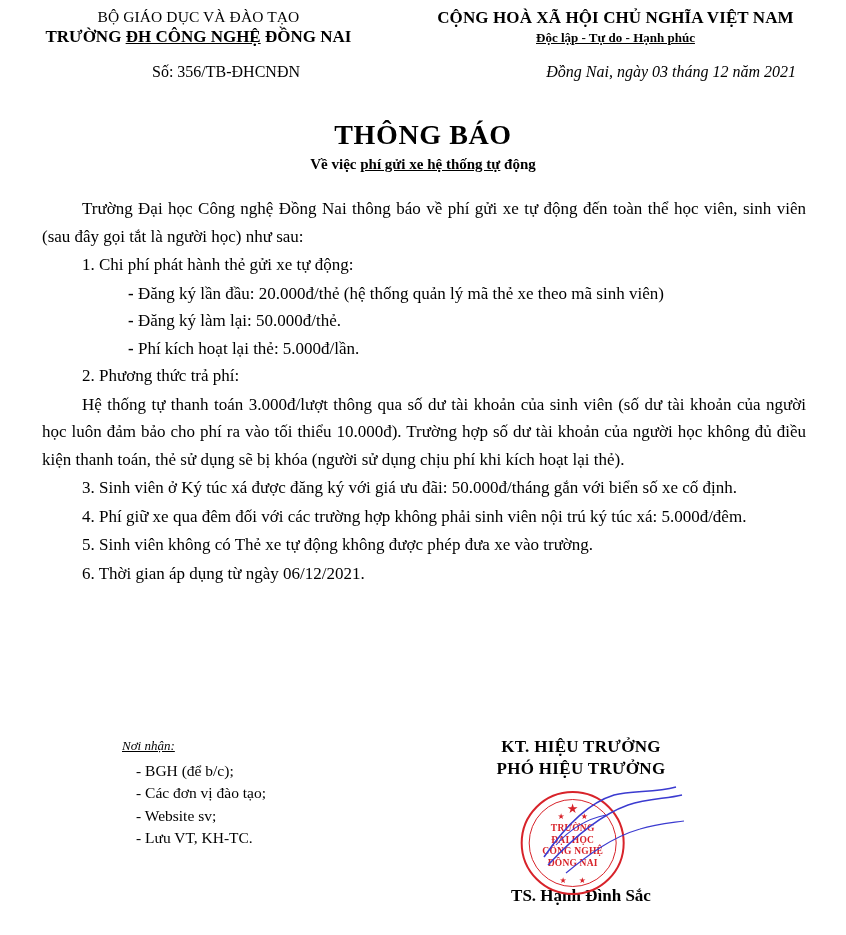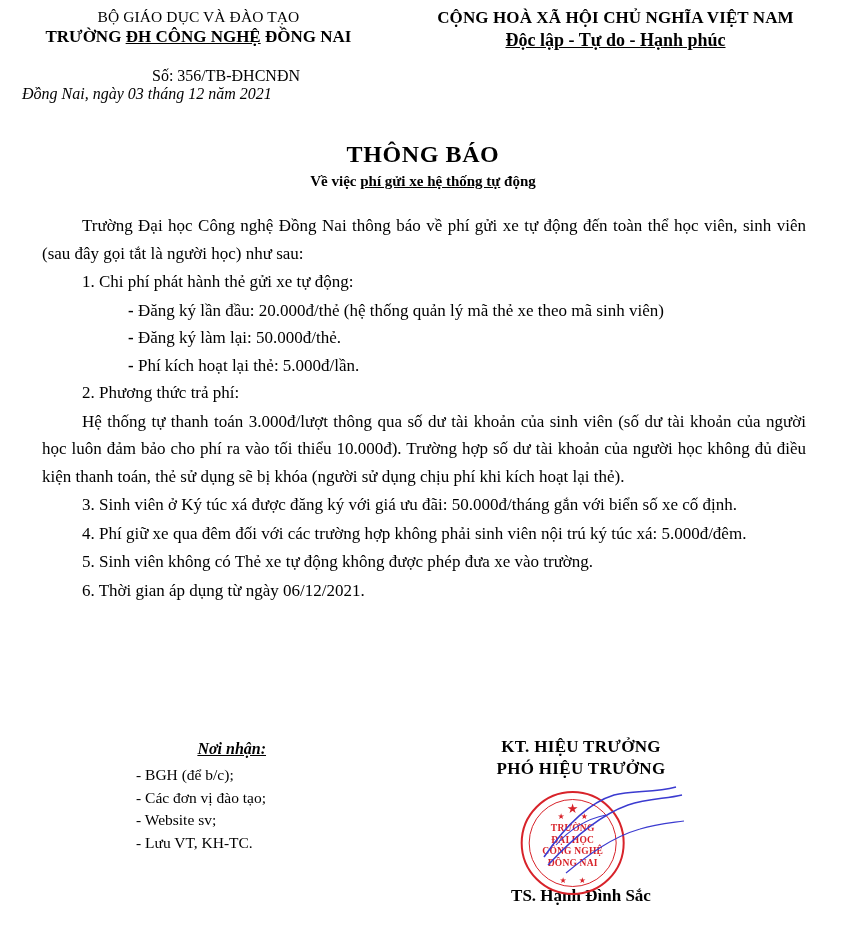--- a/index.html
+++ b/index.html
@@ -50,52 +50,51 @@
   }
   .h-line2 .ul {
     text-decoration: underline;
   }
   .h-right1 {
     font-size: 17px;
     font-weight: bold;
     letter-spacing: 0.1px;
   }
   .h-right2 {
-    font-size: 18px;
+    font-size: 13px;
     font-weight: bold;
     margin-top: 2px;
   }
   .h-right2 .ul {
     text-decoration: underline;
   }
 
   
   .subhead {
     display: flex;
     justify-content: space-between;
     margin-top: 16px;
-    flex-direction: column;
   }
   .so-number {
     font-size: 16px;
     margin-left: 130px;
   }
   .date-line {
     font-size: 16px;
     font-style: italic;
     margin-right: 28px;
   }
 
   
   .title-block {
     text-align: center;
     margin-top: 38px;
   }
   .title-main {
-    font-size: 24px;
+    font-size: 28px;
     font-weight: bold;
     letter-spacing: 0.6px;
     text-align: center;
   }
   .title-sub {
     font-size: 15px;
     font-weight: bold;
     margin-top: 5px;
     display: inline-block;
     position: relative;
@@ -138,25 +137,24 @@
     height: 190px;
   }
   .footer-left {
     position: absolute;
     left: 100px;
     top: 0;
     font-size: 15.5px;
     line-height: 1.45;
   }
   .noi-nhan {
-    font-weight: bold;
+    font-weight: normal;
     font-style: italic;
-    font-size: 16px;
+    font-size: 13px;
     text-decoration: underline;
-    text-align: right;
   }
   .footer-left ul {
     list-style: none;
     margin: 4px 0 0 0;
     padding: 0 0 0 14px;
   }
   .footer-left li {
     white-space: nowrap;
   }
   .footer-right {

